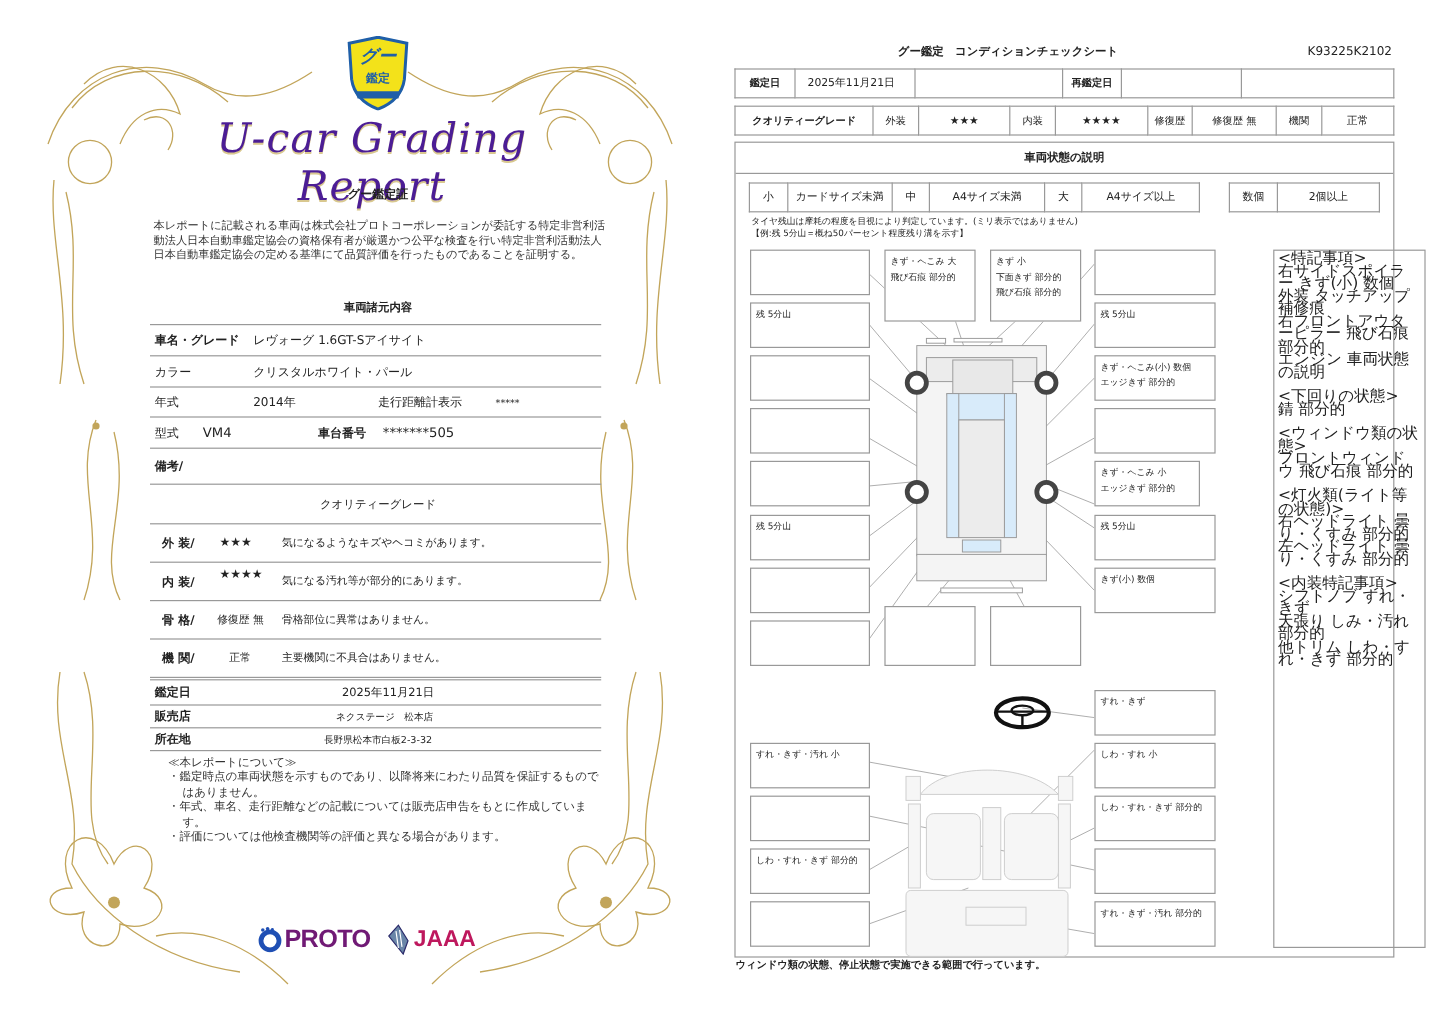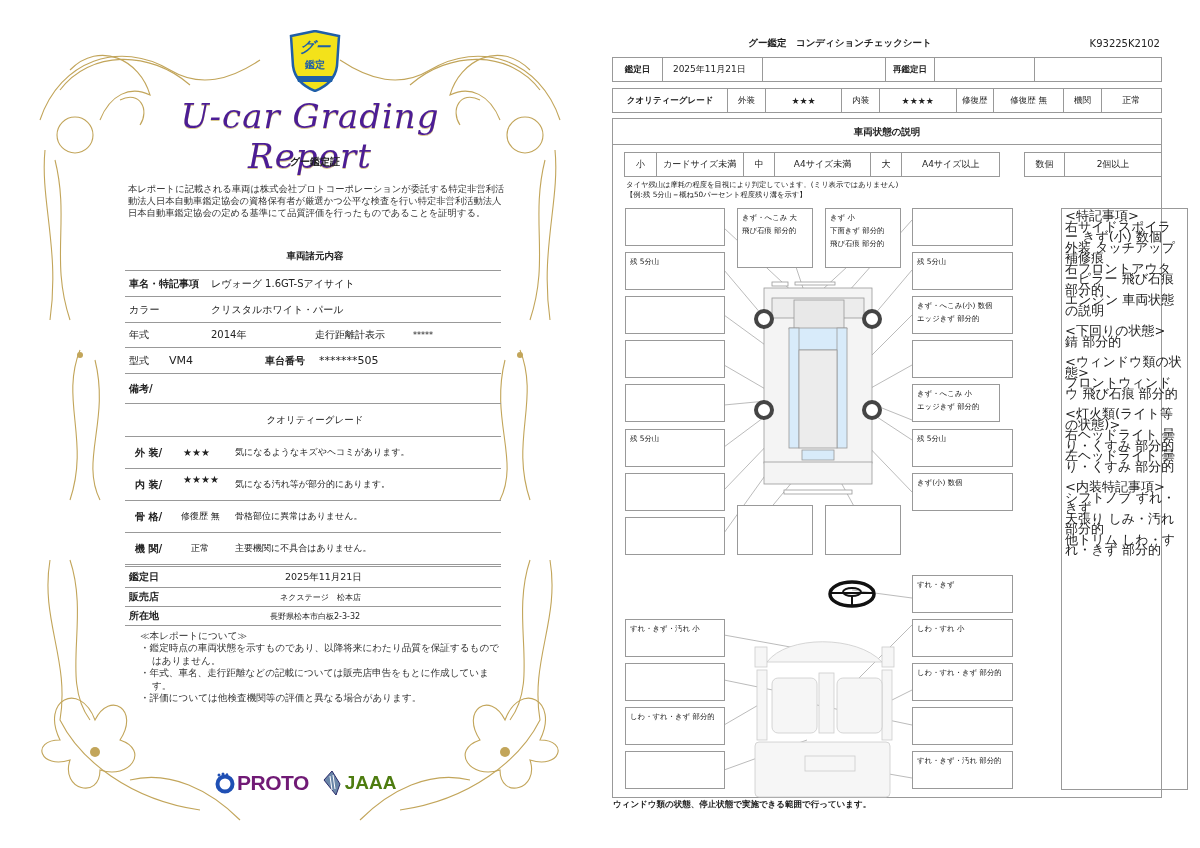--- a/index.html
+++ b/index.html
@@ -13,21 +13,21 @@
 .intro{position:absolute;left:128px;top:183px;width:380px;font-family:"DejaVu Serif",serif;font-size:9.3px;line-height:12.2px;color:#333}
 .sec-head{position:absolute;left:120px;width:390px;text-align:center;font-size:9.5px;font-weight:bold}
 .spec{position:absolute;left:125px;width:376px;border-top:1.5px solid #999}
 .row{position:absolute;left:0;width:376px;border-bottom:1.5px solid #999;font-size:10px;display:flex;align-items:center}
 .row .lab{font-weight:bold;padding-left:4px}
 .stars{font-size:10px;letter-spacing:0}
 .notes{position:absolute;left:140px;top:630px;width:360px;font-family:"DejaVu Serif",serif;font-size:9.6px;line-height:12.4px;color:#333}
 .notes li{list-style:none;padding-left:12px;text-indent:-12px}
 .logos{position:absolute;left:215px;top:770px;display:flex;align-items:center;gap:14px}
 .proto{font-family:"Liberation Sans",sans-serif;font-weight:bold;font-size:21px;color:#701a75;letter-spacing:-0.5px}
-.jaaa{font-family:"Liberation Sans",sans-serif;font-weight:bold;font-size:19px;color:#4d7c0f}
+.jaaa{font-family:"Liberation Sans",sans-serif;font-weight:bold;font-size:19px;color:#be185d}
 
 .r-title{position:absolute;left:605px;top:37px;width:470px;text-align:center;font-size:9.5px;font-weight:bold}
 .r-code{position:absolute;left:1080px;top:38px;width:80px;text-align:right;font-size:10px}
 table.grid{position:absolute;border-collapse:collapse;font-size:9px}
 table.grid td{border:1.5px solid #999;text-align:center;height:24px;padding:0 2px}
 .panel{position:absolute;left:612px;top:118px;width:550px;height:680px;border:1.5px solid #999}
 .panel-head{height:26px;border-bottom:1.5px solid #999;text-align:center;font-size:9.5px;font-weight:bold;line-height:26px}
 .small-note{position:absolute;font-size:7.3px;line-height:10px}
 .box{position:absolute;border:1.2px solid #999;background:#fff;font-size:7.4px;line-height:13px;padding:2px 4px;color:#222}
 .special{position:absolute;left:1061px;top:208px;width:127px;height:582px;border:1.2px solid #999;font-size:13px;line-height:10.5px;padding:2px 3px}
@@ -89,21 +89,21 @@
     <div class="abs" style="left:0;top:28px;width:54px;text-align:center;font-size:10px;font-weight:bold;color:#1f5fa8">鑑定</div>
   </div>
 
   <div class="title-script">U-car Grading Report</div>
   <div class="cert-title">グー鑑定証</div>
   <div class="intro">本レポートに記載される車両は株式会社プロトコーポレーションが委託する特定非営利活動法人日本自動車鑑定協会の資格保有者が厳選かつ公平な検査を行い特定非営利活動法人日本自動車鑑定協会の定める基準にて品質評価を行ったものであることを証明する。</div>
 
   <div class="sec-head" style="top:250px">車両諸元内容</div>
   <div class="spec" style="top:270px;height:135px">
     <div class="row" style="top:0;height:26px">
-      <span class="lab" style="width:86px">車名・特記事項</span>
+      <span class="lab" style="width:86px">車名・グレード</span>
       <span>レヴォーグ 1.6GT-Sアイサイト</span>
     </div>
     <div class="row" style="top:26px;height:26px">
       <span style="width:86px;padding-left:4px">カラー</span>
       <span>クリスタルホワイト・パール</span>
     </div>
     <div class="row" style="top:52px;height:25px">
       <span style="width:86px;padding-left:4px">年式</span>
       <span style="width:104px">2014年</span>
       <span style="width:98px">走行距離計表示</span>
@@ -229,21 +229,21 @@
       <tr>
     <td style="width:30px">小</td>
     <td style="width:82px">カードサイズ未満</td>
     <td style="width:30px">中</td>
     <td style="width:90px">A4サイズ未満</td>
     <td style="width:30px">大</td>
     <td style="width:92px">A4サイズ以上</td>
   </tr>
 </tbody>
   </table>
-<table class="grid" style="left:1024px;top:152px;width:138px">
+<table class="grid" style="left:1024px;top:152px;width:126px">
   <tbody>
       <tr>
     <td style="width:40px">数個</td>
     <td>2個以上</td>
   </tr>
 </tbody>
   </table>
 <div class="small-note" style="left:626px;top:180px">タイヤ残山は摩耗の程度を目視により判定しています。(ミリ表示ではありません)</div>
 <div class="small-note" style="left:626px;top:190px">【例:残 5分山＝概ね50パーセント程度残り溝を示す】</div>
 

